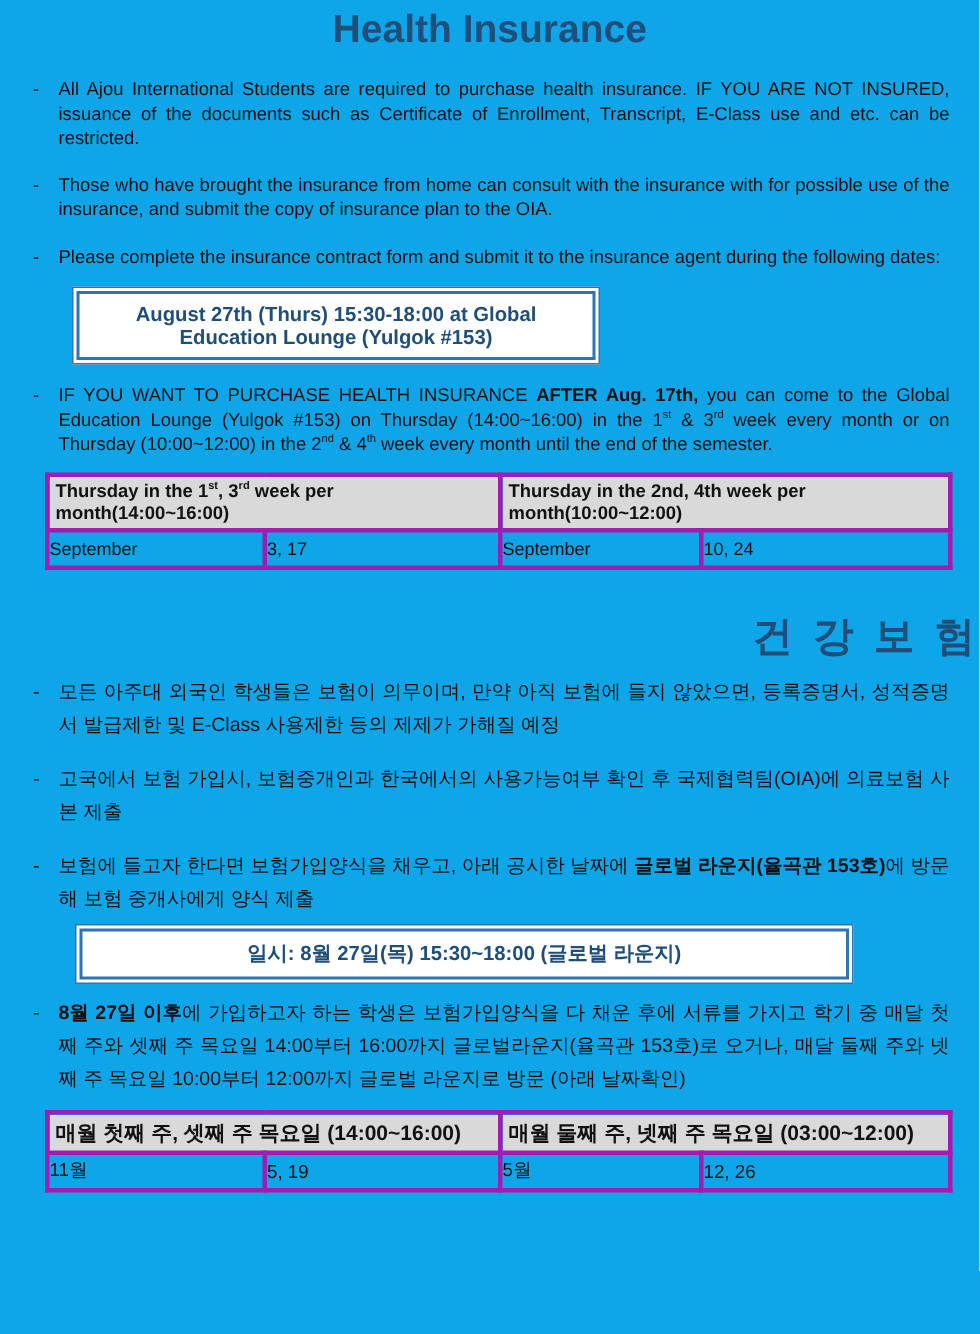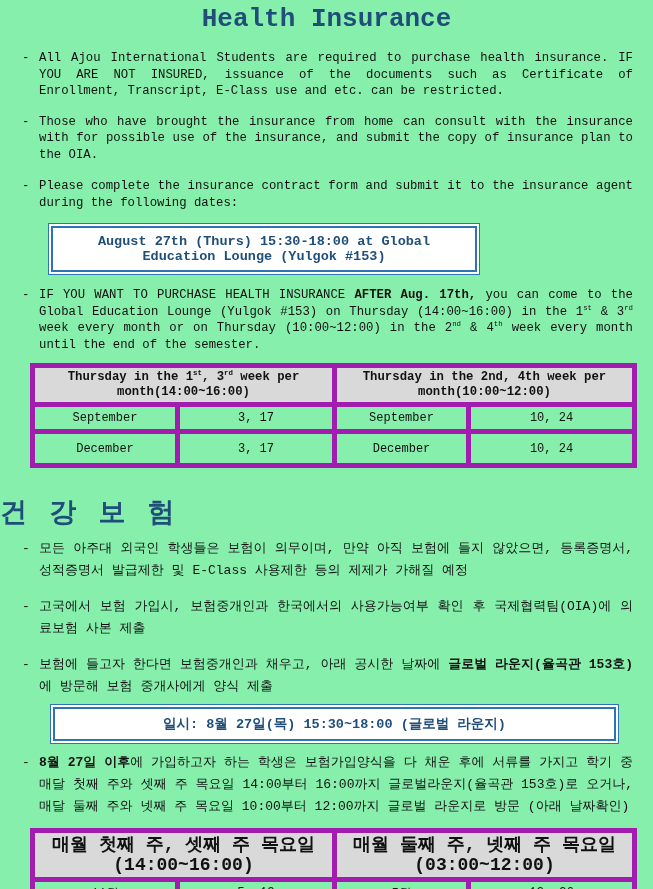--- a/index.html
+++ b/index.html
@@ -1,34 +1,34 @@
 <!DOCTYPE html>
 <html><head>
 <meta charset="utf-8">
 <style>
   html, body { margin: 0; padding: 0; background: #fff; }
   .page {
     position: relative;
     width: 653px;
     height: 889px;
-    background: #86efac;
-    font-family: Liberation Mono, monospace;
+    background: #0ea5e9;
+    font-family: Liberation Sans, sans-serif;
     color: #111111;
     overflow: hidden;
   }
   .title-en {
     margin: 4px 0 0 0;
     text-align: center;
     font-size: 26px;
     font-weight: bold;
     color: #1F4E79;
   }
   .title-ko {
     margin: 26px 0 0 0;
-    text-align: left;
+    text-align: right;
     font-size: 27px;
     font-weight: bold;
     letter-spacing: 3px;
     color: #1F4E79;
   }
   .bullet { display: flex; margin-left: 22px; margin-right: 20px; }
   .bullet .dash { flex: 0 0 17px; width: 17px; }
   .bullet .btext { flex: 1; text-align: justify; }
   .en-text { font-size: 12.3px; line-height: 16.5px; }
   .ko-text { font-size: 13px; line-height: 22px; }
@@ -48,47 +48,47 @@
     background: #fff;
   }
   .dbox-in {
     border: 2px solid #2E74B5;
     padding: 6px 8px;
     text-align: center;
     font-weight: bold;
     font-size: 13.5px;
     color: #1F4E79;
   }
-  .box-en { margin: 12px 0 0 48px; width: 432px; }
-  .box-ko { margin: 6px 0 0 50px; width: 569px; }
+  .box-en { margin: 12px 0 0 48px; width: 352px; }
+  .box-ko { margin: 6px 0 0 50px; width: 519px; }
   .mt-b4 { margin-top: 12px; }
   table.sched {
     border-collapse: collapse;
     margin: 10px 0 0 30px;
     width: 602px;
     table-layout: fixed;
   }
   table.sched th, table.sched td {
-    border: 5px solid #a21caf;
-    text-align: center;
+    border: 3px solid #a21caf;
+    text-align: left;
     vertical-align: middle;
     padding: 0;
     overflow: hidden;
   }
   table.sched th {
     background: #D9D9D9;
     font-weight: bold;
     padding: 2px 4px;
   }
   .sched-en { font-size: 12px; }
   .sched-en th { font-size: 12.3px; line-height: 15px; }
   .sched-en td { height: 22px; margin-top: 24px; }
   .sched-en tr.tall td { height: 29px; }
   .sched-ko { font-size: 12.5px; margin-top: 8px; }
-  .sched-ko th { font-size: 18px; line-height: 20px; }
+  .sched-ko th { font-size: 14px; line-height: 20px; }
   .sched-ko td { height: 22px; }
 </style>
 </head>
 <body>
 
 <div class="page">
 
   <h1 class="title-en">Health Insurance</h1>
 
   <div class="bullet en-text mt-b1">
@@ -128,44 +128,38 @@
         <th colspan="2">Thursday in the 2nd, 4th week per month(10:00~12:00)</th>
       </tr>
     </thead>
     <tbody>
       <tr>
         <td>September</td>
         <td>3, 17</td>
         <td>September</td>
         <td>10, 24</td>
       </tr>
-      <tr class="tall">
-        <td>December</td>
-        <td>3, 17</td>
-        <td>December</td>
-        <td>10, 24</td>
-      </tr>
     </tbody>
   </table>
 
   <h1 class="title-ko">건 강 보 험</h1>
 
   <div class="bullet ko-text mt-kb1">
     <span class="dash">-</span>
     <div class="btext">모든 아주대 외국인 학생들은 보험이 의무이며, 만약 아직 보험에 들지 않았으면, 등록증명서, 성적증명서 발급제한 및 E-Class 사용제한 등의 제제가 가해질 예정</div>
   </div>
 
   <div class="bullet ko-text mt-kb2">
     <span class="dash">-</span>
     <div class="btext">고국에서 보험 가입시, 보험중개인과 한국에서의 사용가능여부 확인 후 국제협력팀(OIA)에 의료보험 사본 제출</div>
   </div>
 
   <div class="bullet ko-text mt-kb3">
     <span class="dash">-</span>
-    <div class="btext"><span>보험에 들고자 한다면 보험중개인과 채우고, 아래 공시한 날짜에 </span><span class="bold">글로벌 라운지(율곡관 153호)</span><span>에 방문해 보험 중개사에게 양식 제출</span></div>
+    <div class="btext"><span>보험에 들고자 한다면 보험가입양식을 채우고, 아래 공시한 날짜에 </span><span class="bold">글로벌 라운지(율곡관 153호)</span><span>에 방문해 보험 중개사에게 양식 제출</span></div>
   </div>
 
   <div class="dbox box-ko">
     <div class="dbox-in">일시: 8월 27일(목) 15:30~18:00 (글로벌 라운지)</div>
   </div>
 
   <div class="bullet ko-text mt-kb4">
     <span class="dash">-</span>
     <div class="btext"><span class="bold">8월 27일 이후</span><span>에 가입하고자 하는 학생은 보험가입양식을 다 채운 후에 서류를 가지고 학기 중 매달 첫째 주와 셋째 주 목요일 14:00부터 16:00까지 글로벌라운지(율곡관 153호)로 오거나, 매달 둘째 주와 넷째 주 목요일 10:00부터 12:00까지 글로벌 라운지로 방문 (아래 날짜확인)</span></div>
   </div>

